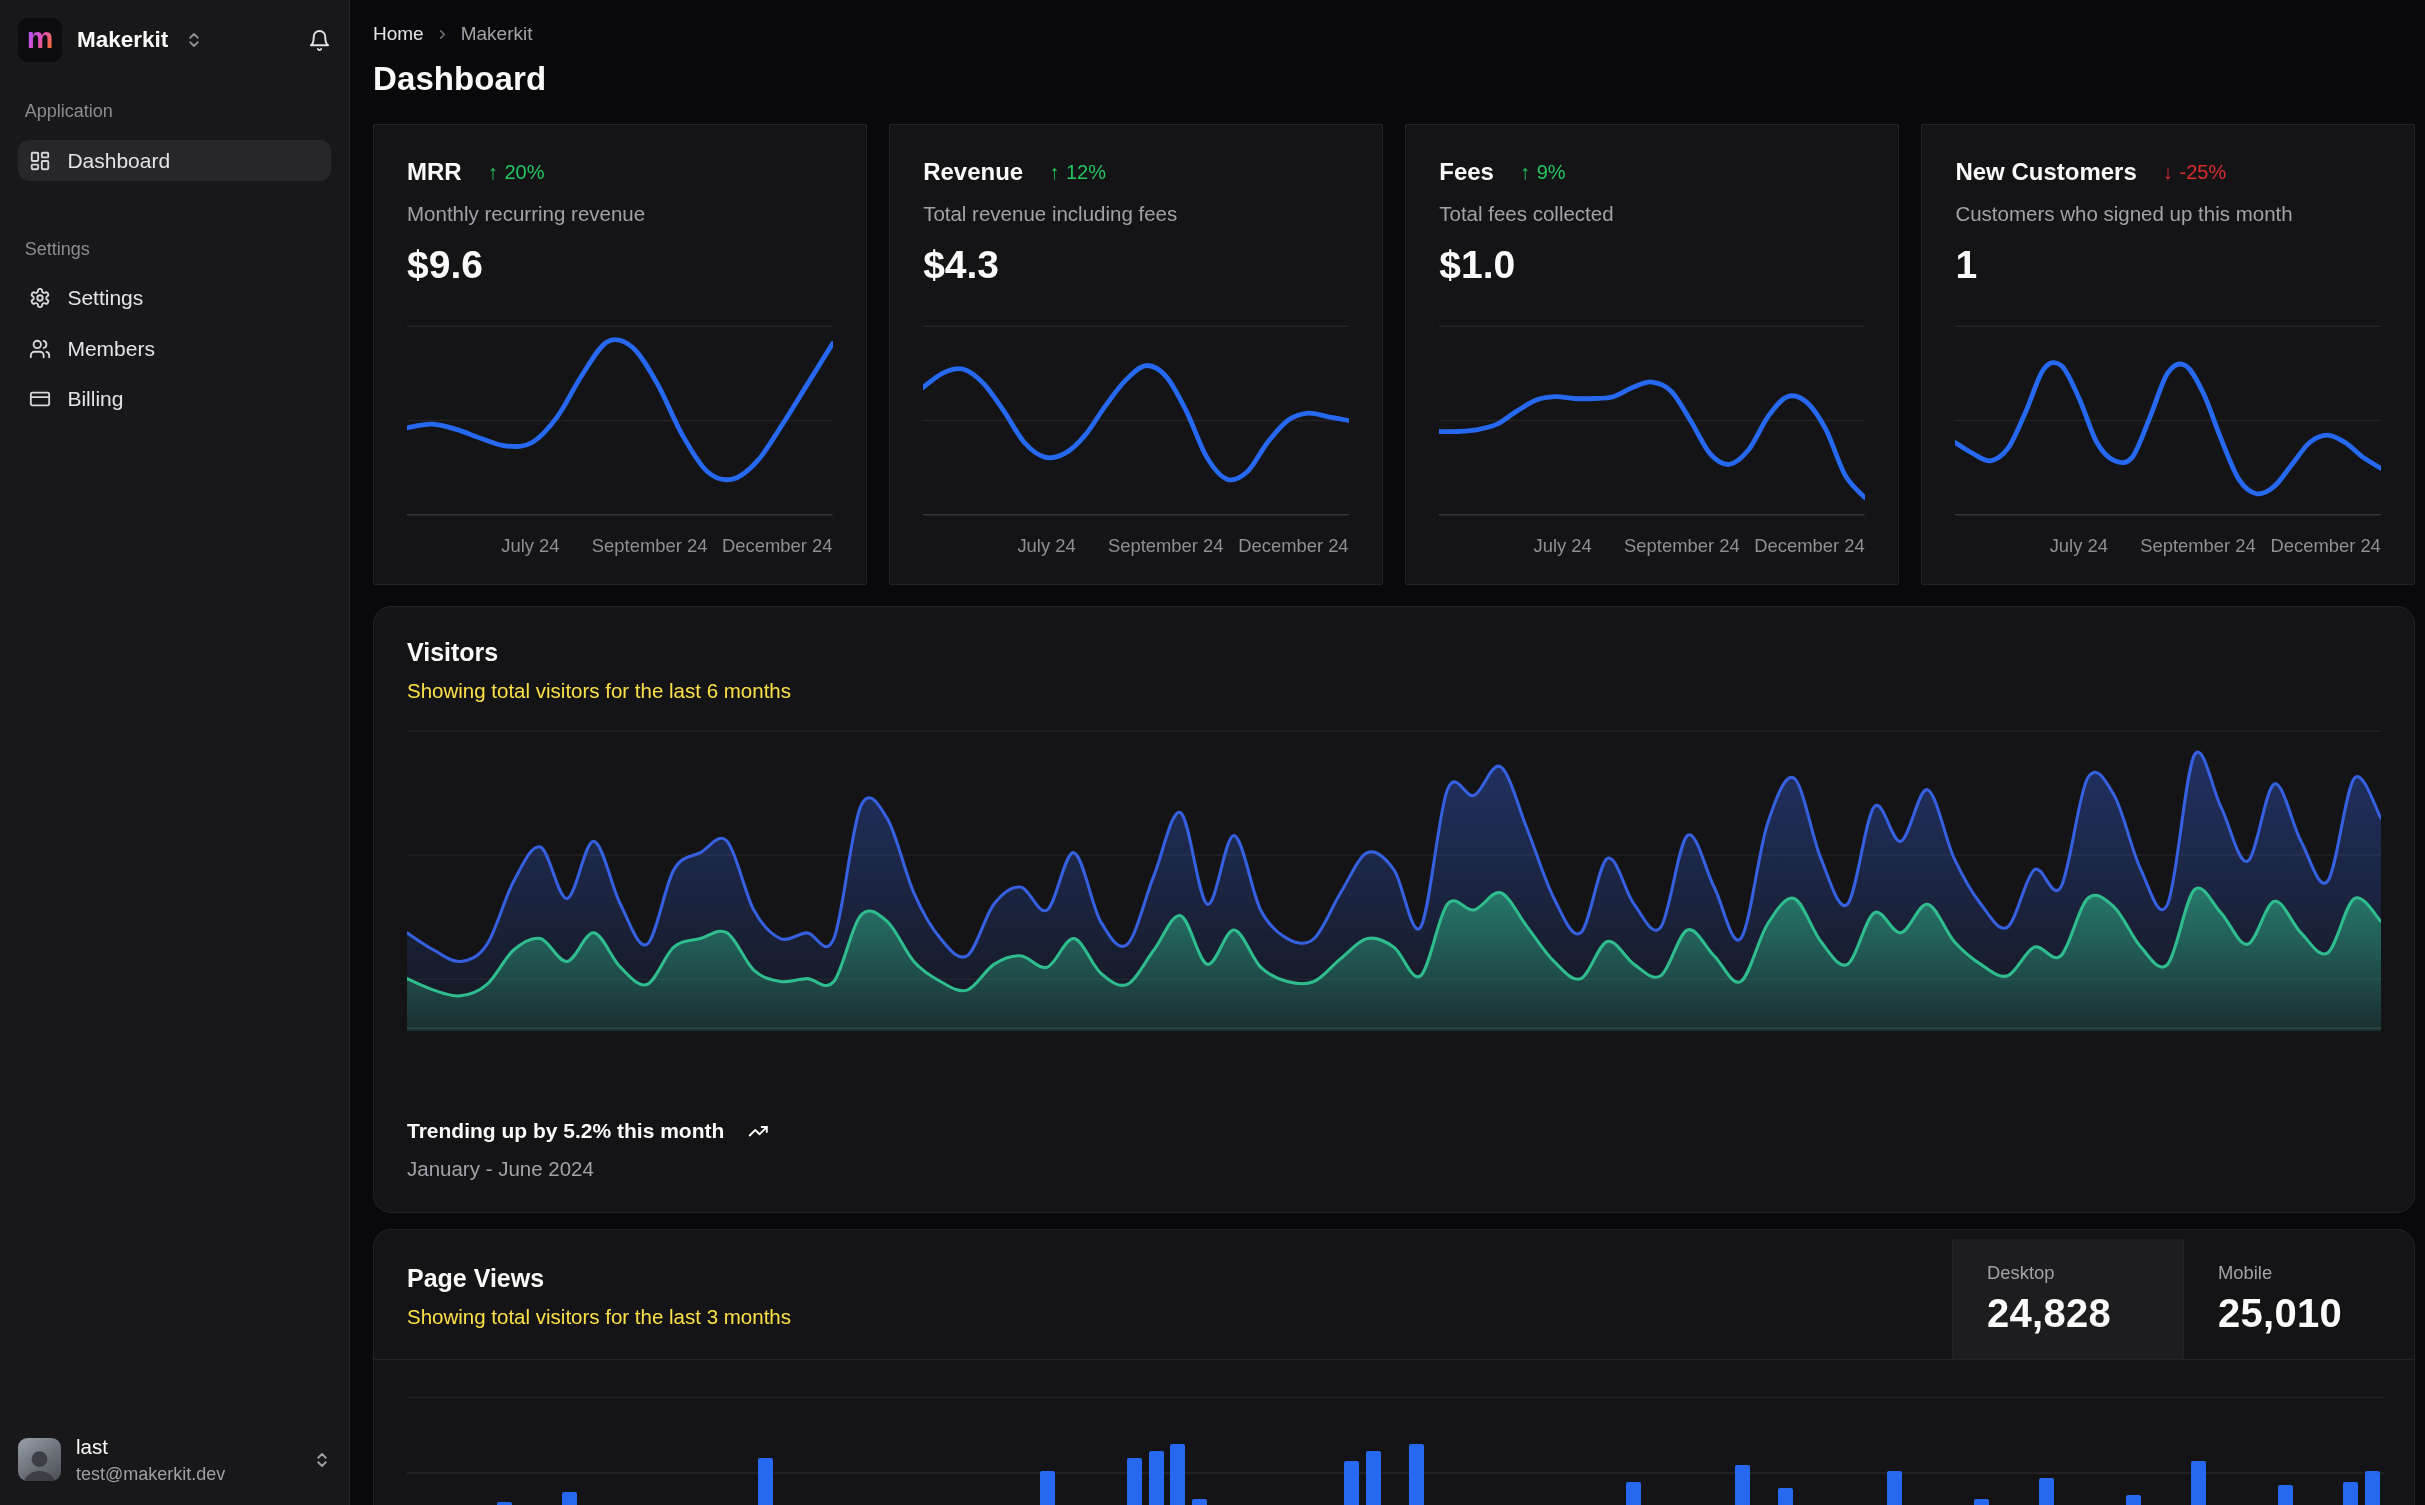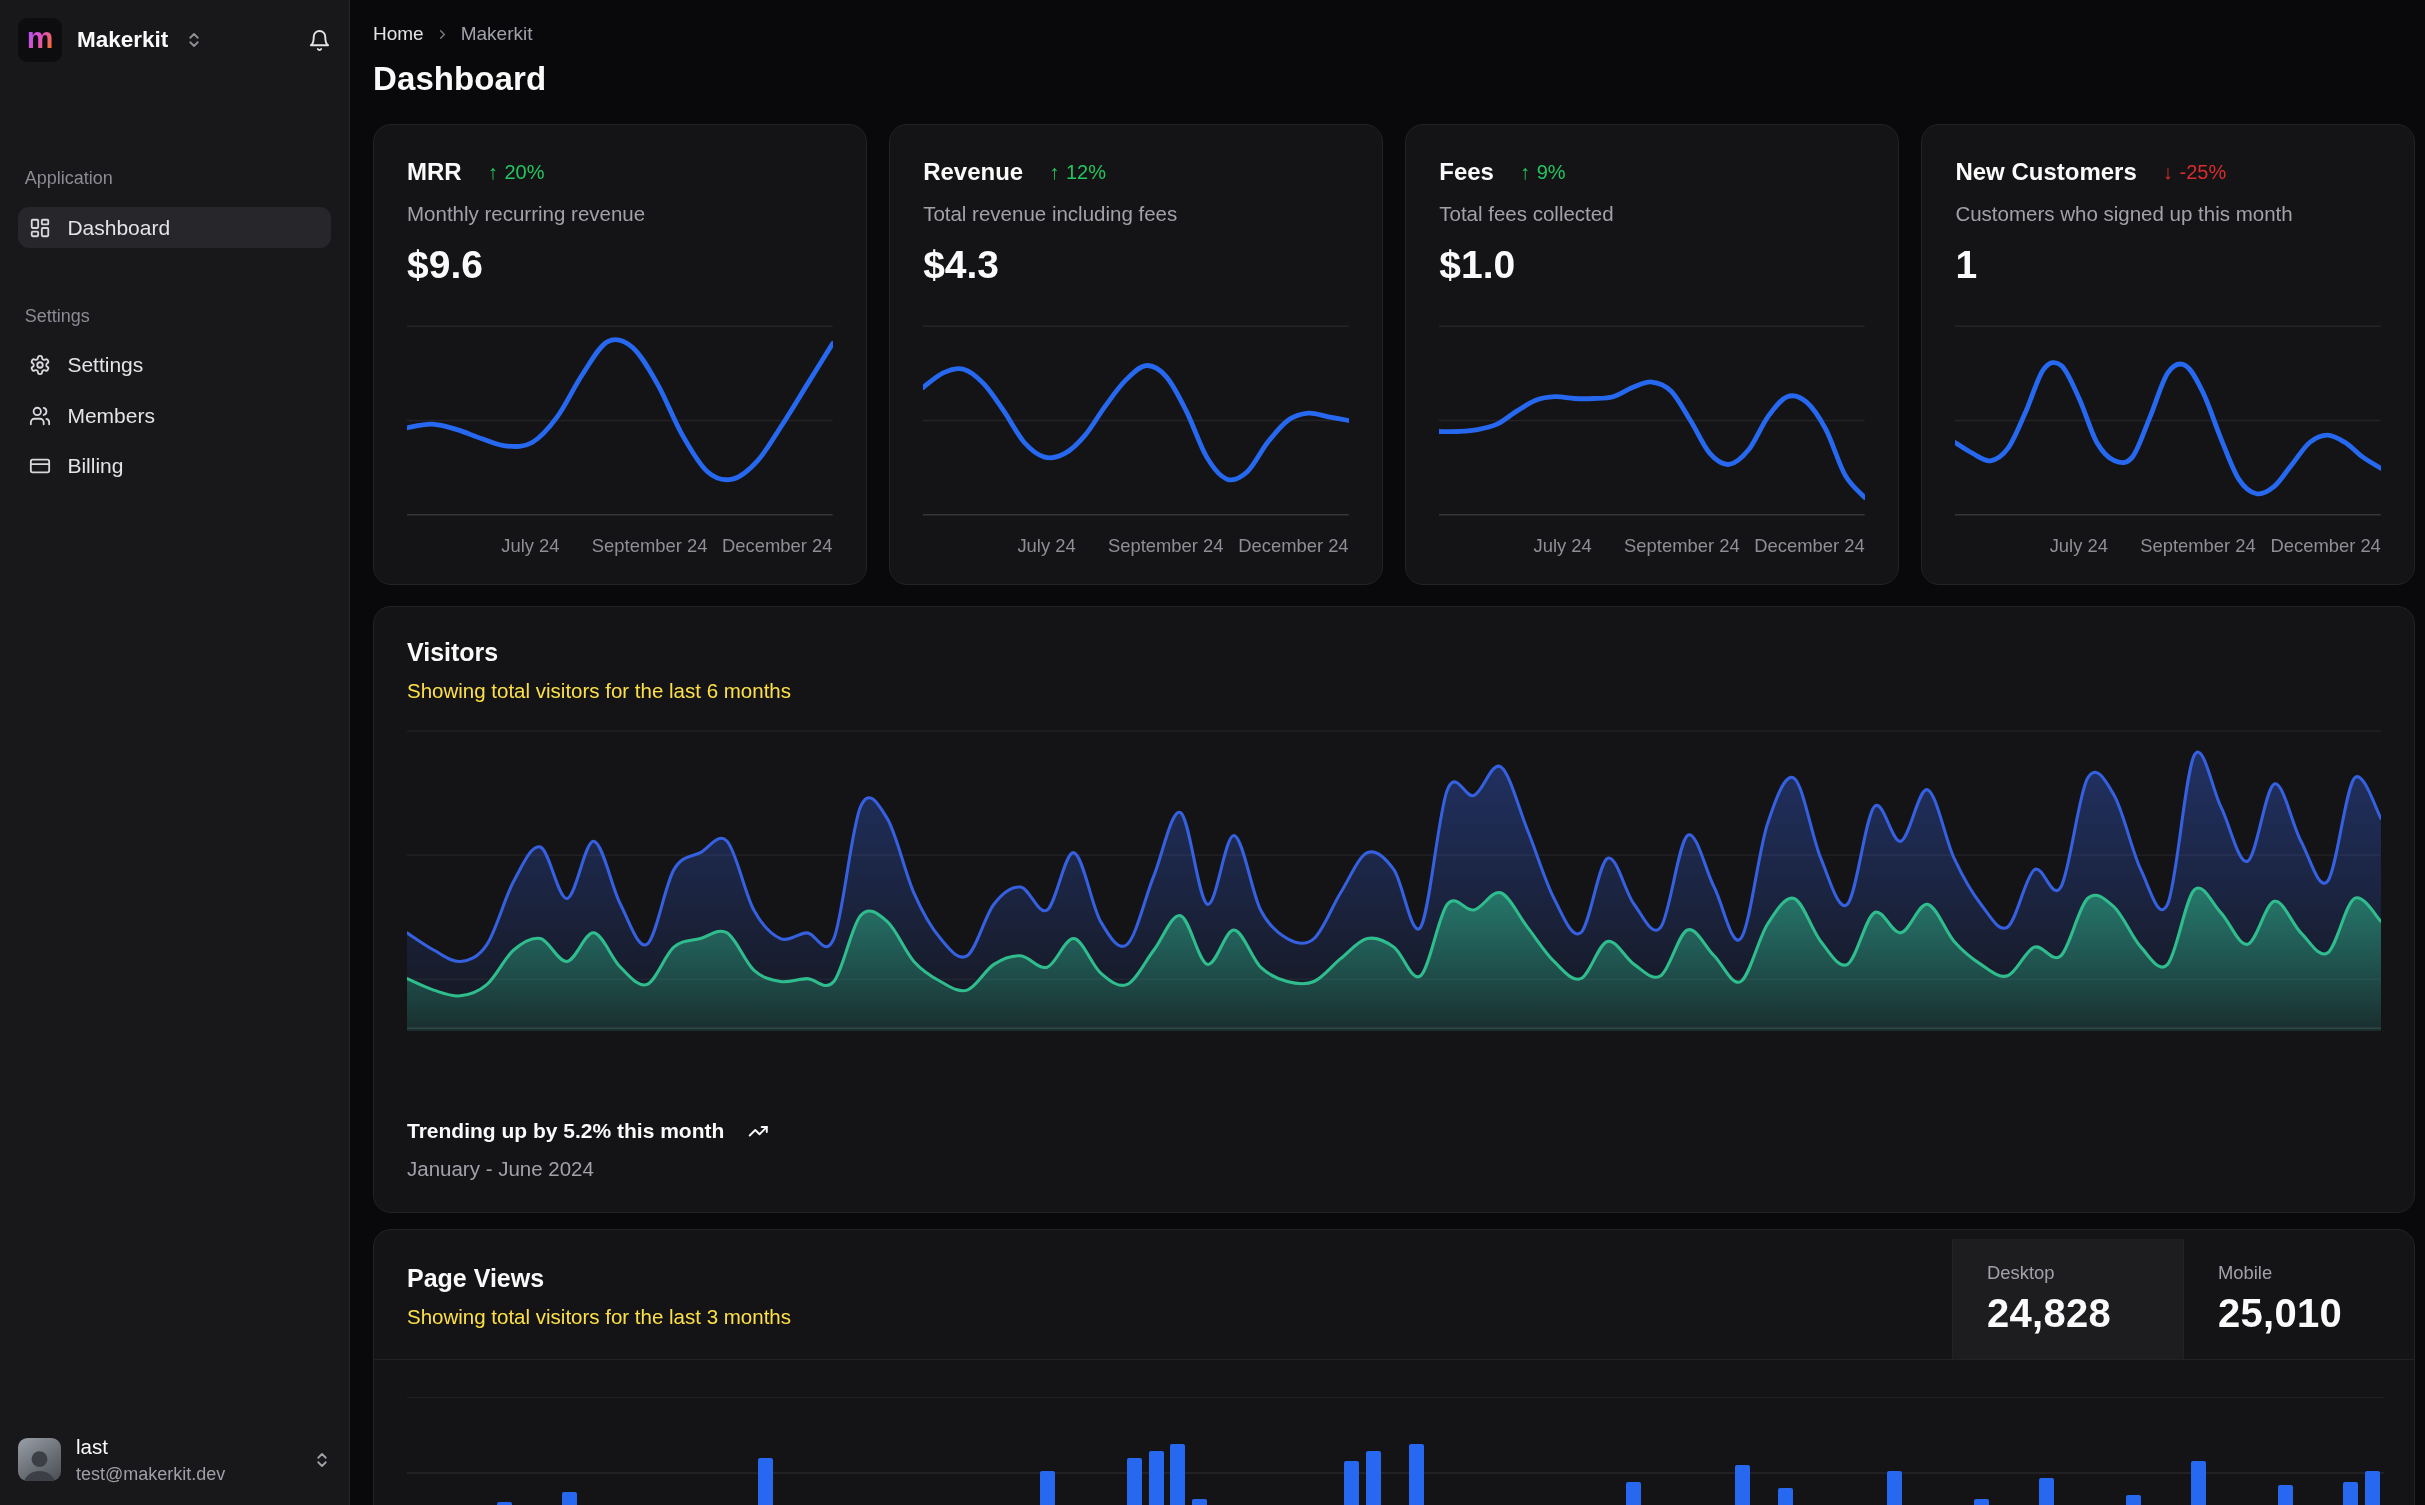--- a/index.html
+++ b/index.html
@@ -24,21 +24,21 @@
   .logo-letter {
     background:linear-gradient(120deg,#a855f7 10%, #e151c4 50%, #f97316 95%);
     -webkit-background-clip:text; background-clip:text; color:transparent;
     transform:translateY(-2px);
   }
   .brand-name { font-size:22.5px; font-weight:600; color:#fafafa; }
   .icon { display:inline-flex; align-items:center; justify-content:center; }
   .icon svg { display:block; }
   .brand-caret { color:#8f8f96; margin-left:1.4px; }
   .bell-btn { margin-left:auto; color:#e4e4e7; cursor:pointer; }
-  .nav { margin-top:106px; display:flex; flex-direction:column; }
+  .nav { margin-top:39px; display:flex; flex-direction:column; }
   .nav-section-label {
     font-size:18px; color:#8b8b93; font-weight:500;
     padding:0 6.8px; margin-bottom:18px;
   }
   .nav-gap { height:48px; }
   .nav-item {
     display:flex; align-items:center; gap:16.4px;
     height:41px; padding:0 11px; border-radius:11px;
     color:#e4e4e7; font-size:21px; cursor:pointer; margin-bottom:9.6px;
   }
@@ -62,21 +62,21 @@
   .main { position:absolute; left:351px; top:0; right:0; bottom:0; padding:23px 11px 0 22px; }
   .breadcrumb { display:flex; align-items:center; gap:11px; font-size:19px; }
   .crumb-home { color:#e4e4e7; cursor:pointer; }
   .crumb-sep { color:#77777e; }
   .crumb-current { color:#a1a1aa; }
   .page-title { margin-top:15px; font-size:33px; font-weight:700; letter-spacing:0.1px; }
 
   .cards-row { display:flex; gap:22.5px; margin-top:26px; }
   .statcard {
     flex:1 1 0; height:461px; background:#141416;
-    border:1.4px solid #232327; border-radius:18px;
+    border:1.4px solid #232327; border-radius:2px;
     padding:33px 33px 24.6px 33px; display:flex; flex-direction:column;
   }
   .stat-head { display:flex; align-items:center; gap:26px; }
   .stat-title { font-size:24px; font-weight:600; }
   .trend { display:flex; align-items:center; gap:6.8px; font-size:20px; font-weight:500; }
   .trend.up { color:#22c55e; }
   .trend.down { color:#d92d2d; }
   .stat-desc { margin-top:16.4px; font-size:20.5px; color:#a1a1aa; }
   .stat-value { margin-top:16.4px; font-size:39px; font-weight:700; }
   .spark-wrap { margin-top:auto; }

